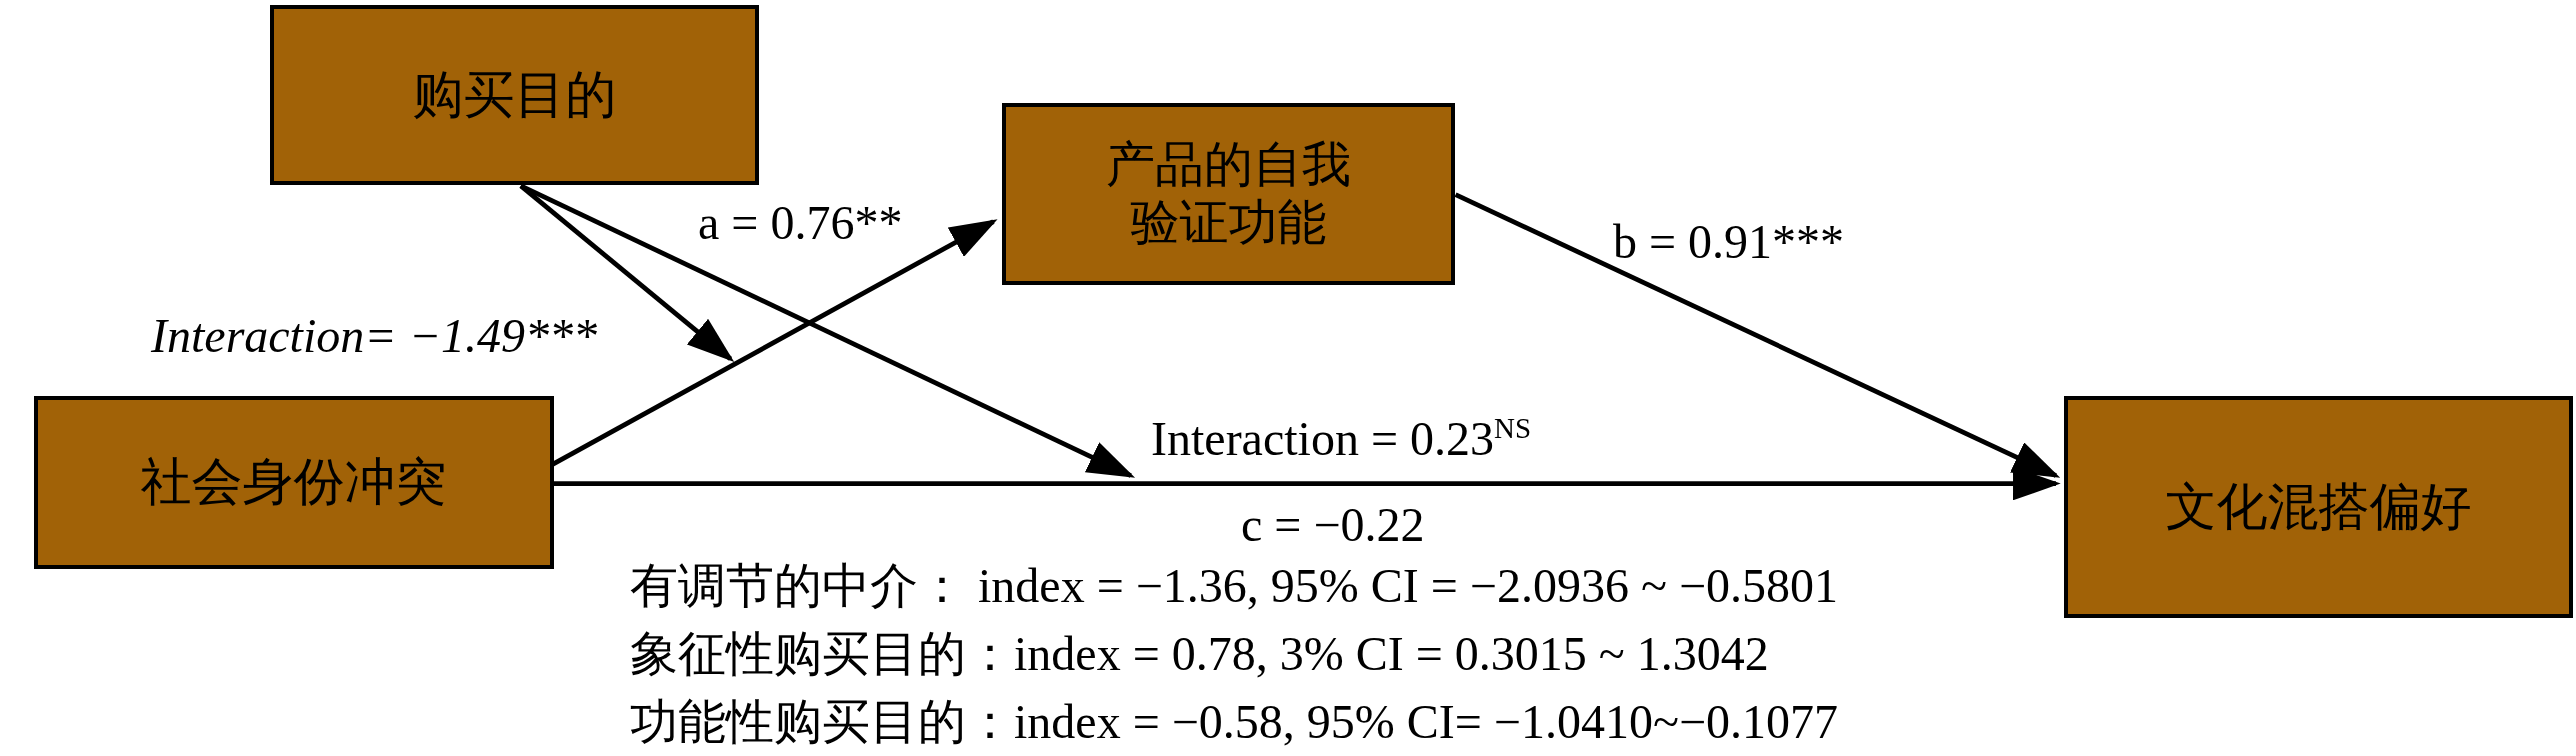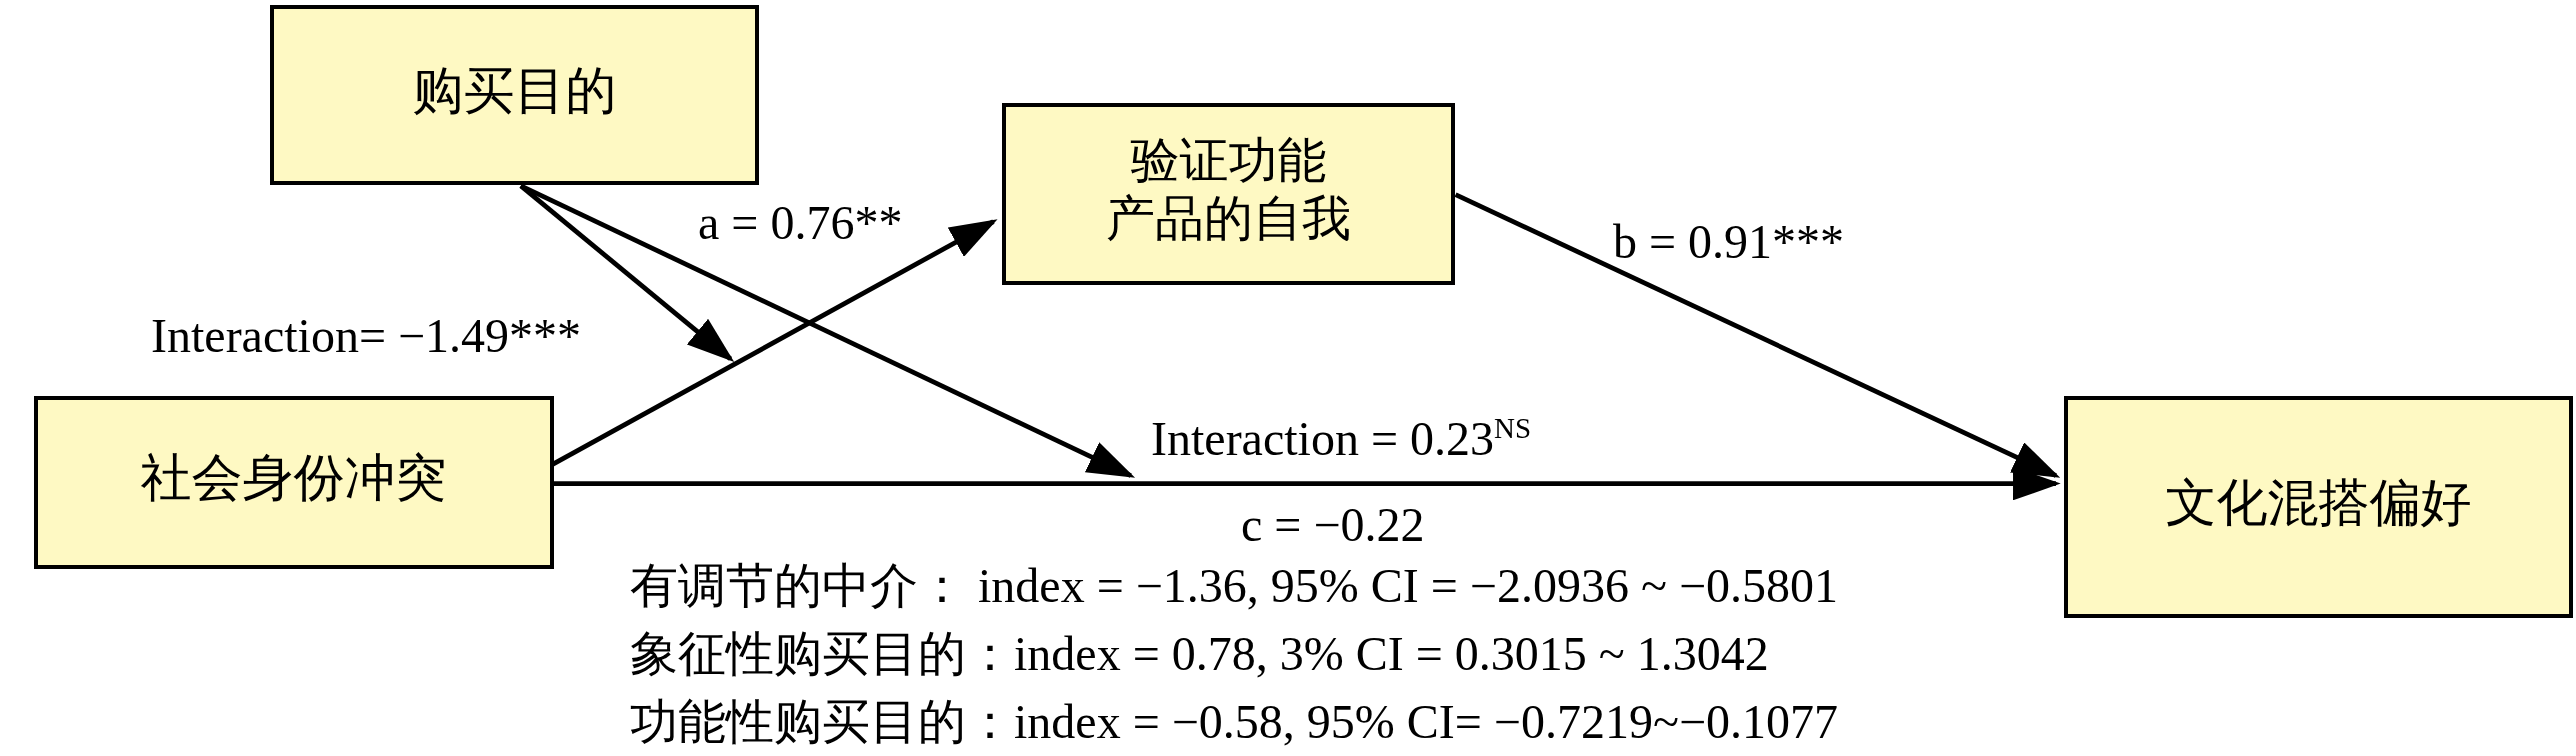--- a/index.html
+++ b/index.html
@@ -9,41 +9,40 @@
     background:#ffffff;
     font-family:"Liberation Serif","DejaVu Serif",serif;
     color:#000;
     overflow:hidden;
   }
   .wires{position:absolute;left:0;top:0;width:2576px;height:756px;}
   .wires line{stroke:#000;stroke-width:6;}
   .box{
     position:absolute;
     border:4.8px solid #000;
-    background:#fef9c3;
+    background:#a16207;
     box-sizing:border-box;
     display:flex;flex-direction:column;
     align-items:center;justify-content:center;
     text-align:center;
     font-size:51px;line-height:1.18;
     white-space:nowrap;
-    font-family:Liberation Mono, monospace;
   }
   #box-moderator  {left:270px; top:4.8px;   width:489px; height:180px;}
   #box-mediator   {left:1002px;top:103px; width:453px; height:182px; font-size:49px;}
   #box-independent{left:1.6px;   top:396px; width:520px; height:173px;margin-left:32px;}
   #box-dependent  {left:2064px;top:396px; width:509px; height:222px;}
   .lbl{
     position:absolute;
     font-size:48px;line-height:1.1;
     white-space:nowrap;
   }
   #lbl-a    {left:698px; top:197px;}
   #lbl-b    {left:1613px;top:216px;}
-  #lbl-int-a{left:151px; top:310px;}
+  #lbl-int-a{left:151px; top:310px;font-style:italic;}
   #lbl-int-c{left:1151px;top:413px;}
   #lbl-c    {left:1241px;top:499px;}
   #lbl-int-c sup{font-size:29px;line-height:0;}
   .notes{
     position:absolute;
     left:630px;top:552px;
     font-size:48px;line-height:68px;
     white-space:nowrap;
   }
 </style>
@@ -68,22 +67,22 @@
     <line x1="655" y1="234" x2="919" y2="452" marker-end="url(#arrow)"></line>
 
     <line x1="655" y1="234" x2="1423" y2="599" marker-end="url(#arrow)"></line>
   </svg>
 
   <div class="box" id="box-moderator">
     <span>购买目的</span>
   </div>
 
   <div class="box" id="box-mediator">
+    <span>产品的自我</span>
     <span>验证功能</span>
-    <span>产品的自我</span>
   </div>
 
   <div class="box" id="box-independent">
     <span>社会身份冲突</span>
   </div>
 
   <div class="box" id="box-dependent">
     <span>文化混搭偏好</span>
   </div>
 
@@ -95,17 +94,17 @@
 
   <div class="lbl" id="lbl-int-c">
     <span>Interaction = 0.23</span><sup>NS</sup>
   </div>
 
   <div class="lbl" id="lbl-c">c = −0.22</div>
 
   <div class="notes">
     <div class="note-line">有调节的中介： index = −1.36, 95% CI = −2.0936 ~ −0.5801</div>
     <div class="note-line">象征性购买目的：index = 0.78, 3% CI = 0.3015 ~ 1.3042</div>
-    <div class="note-line">功能性购买目的：index = −0.58, 95% CI= −0.7219~−0.1077</div>
+    <div class="note-line">功能性购买目的：index = −0.58, 95% CI= −1.0410~−0.1077</div>
   </div>
 
 </div>
 
 
 </body></html>

